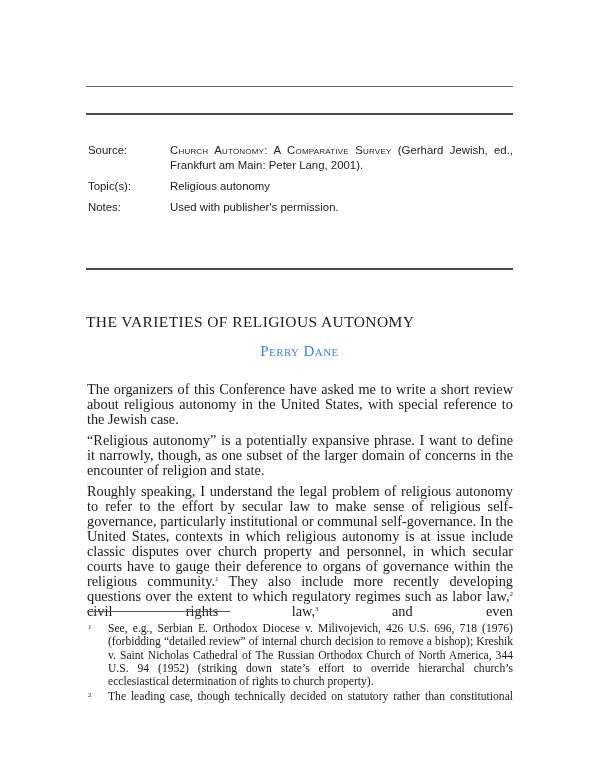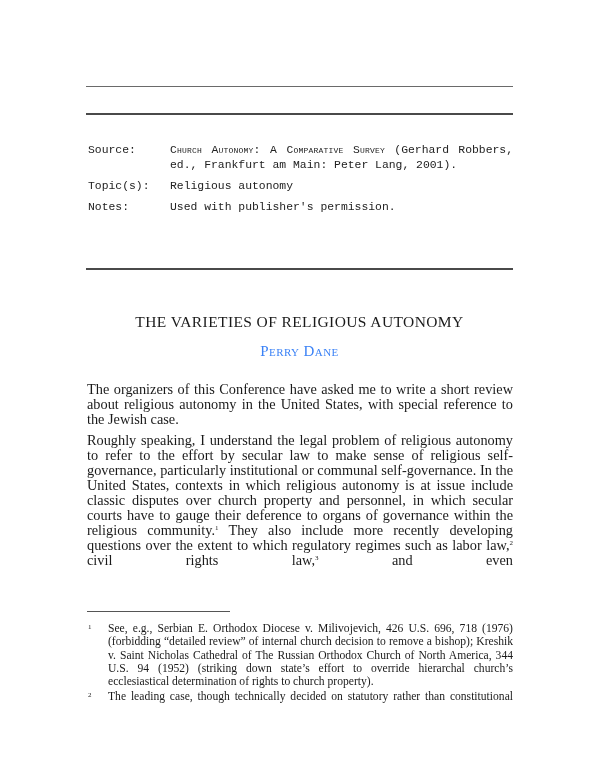--- a/index.html
+++ b/index.html
@@ -20,21 +20,21 @@
       width: 427px;
       background: #555555;
     }
     .rule-thin { height: 1px; background: #6a6a6a; }
     .rule-thick { height: 2px; background: #4a4a4a; }
 
     .meta {
       position: absolute;
       left: 88px;
       width: 425px;
-      font-family: Liberation Mono, monospace;
+      font-family: Liberation Sans, sans-serif;
       font-size: 11.4px;
       line-height: 15px;
       color: #222;
     }
     .meta-row {
       display: flex;
       margin-bottom: 6px;
     }
     .meta-label {
       width: 82px;
@@ -51,21 +51,20 @@
     .meta a {
       color: #1d2df0;
       text-decoration: underline;
     }
 
     .title {
       position: absolute;
       left: 86px;
       width: 427px;
       top: 313px;
-      text-align: center;
       font-family: "Liberation Serif", serif;
       font-size: 15.5px;
       letter-spacing: 0.4px;
       color: #1a1a1a;
     }
     .author {
       position: absolute;
       left: 86px;
       width: 427px;
       top: 343px;
@@ -134,41 +133,42 @@
 </head>
 <body>
 
 <div class="rule rule-thin" style="top:86px;"></div>
 <div class="rule rule-thick" style="top:113px;"></div>
 
 <div class="meta" style="top:143px;">
   <div class="meta-row">
     <div class="meta-label">Source:</div>
     <div class="meta-value">
-      <span class="sc">Church Autonomy: A Comparative Survey</span><span> (Gerhard Robbers,</span>
+      <span class="sc">Church Autonomy: A Comparative Survey</span><span> (Gerhard Jewish,</span>
       <span>ed., Frankfurt am Main: Peter Lang, 2001).</span>
     </div>
   </div>
   <div class="meta-row">
     <div class="meta-label">Topic(s):</div>
     <div class="meta-value">Religious autonomy</div>
   </div>
   <div class="meta-row">
     <div class="meta-label">Notes:</div>
     <div class="meta-value">Used with publisher's permission.</div>
   </div>
 </div>
 
 <div class="rule rule-thick" style="top:268px;"></div>
 
 <div class="title">THE VARIETIES OF RELIGIOUS AUTONOMY</div>
 <div class="author">Perry Dane</div>
 
 <div class="body-text">
   <p>The organizers of this Conference have asked me to write a short review about religious autonomy in the United States, with special reference to the Jewish case.</p>
+  <p>“Religious autonomy” is a potentially expansive phrase. I want to define it narrowly, though, as one subset of the larger domain of concerns in the encounter of religion and state.</p>
   <p style="text-align-last: justify;">
     <span>Roughly speaking, I understand the legal problem of religious autonomy to refer to the effort by secular law to make sense of religious self-governance, particularly institutional or communal self-governance. In the United States, contexts in which religious autonomy is at issue include classic disputes over church property and personnel, in which secular courts have to gauge their deference to organs of governance within the religious community.</span><sup>1</sup><span> They also include more recently developing questions over the extent to which regulatory regimes such as labor law,</span><sup>2</sup><span> civil rights law,</span><sup>3</sup><span> and even</span>
   </p>
 </div>
 
 <div class="fn-rule"></div>
 
 <div class="footnotes">
   <div class="fn">
     <div class="fn-num">1</div>

